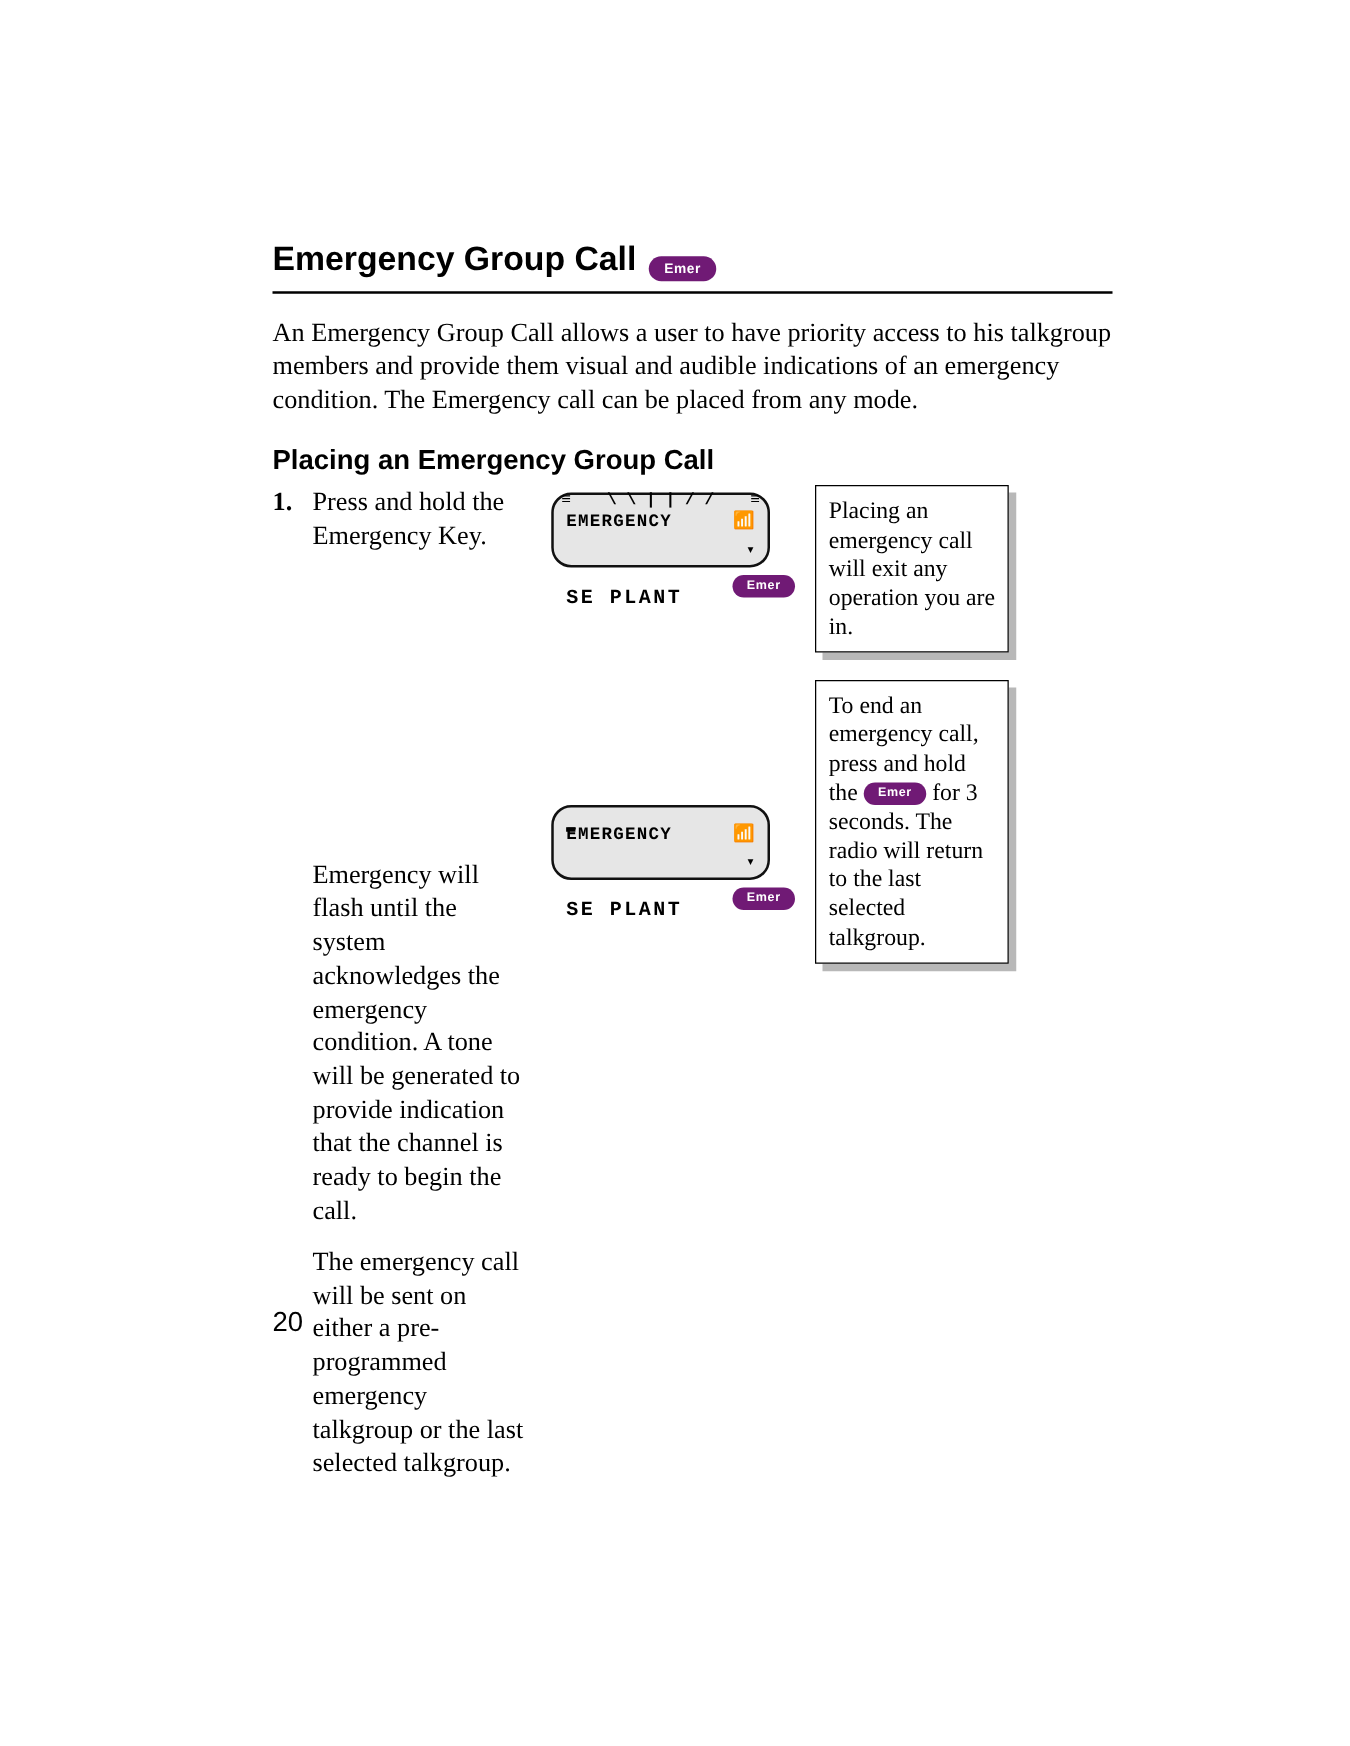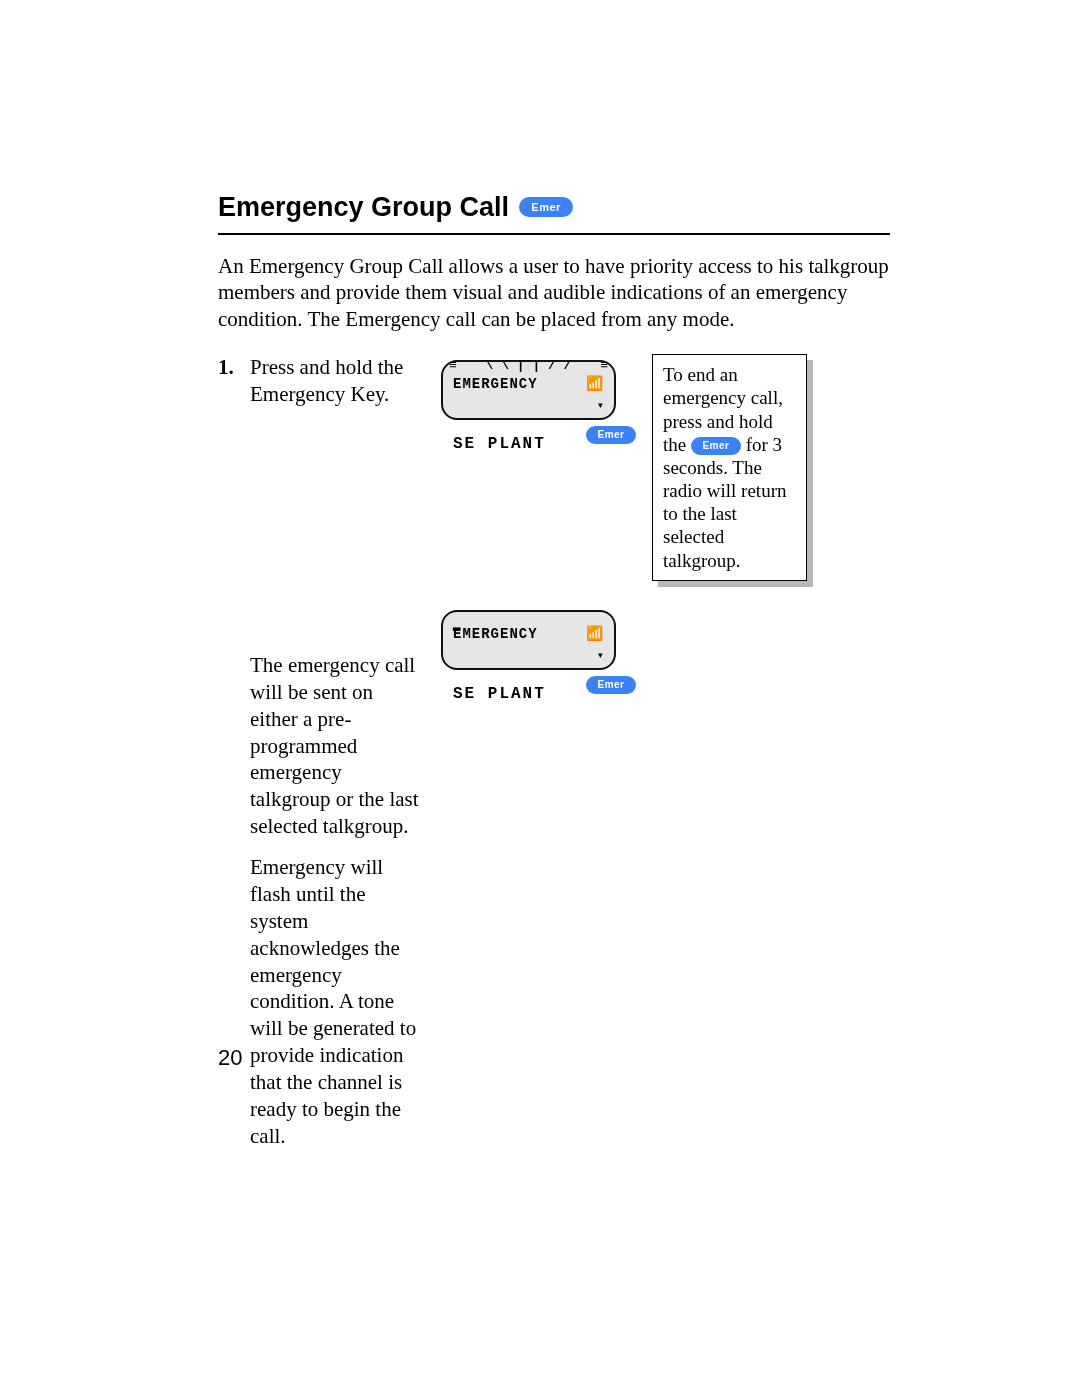--- a/index.html
+++ b/index.html
@@ -20,21 +20,21 @@
     font-size: 21px;
     line-height: 1.28;
   }
 
   
   .h1 {
     font-family: "Helvetica Neue", Helvetica, Arial, sans-serif;
     font-weight: 700;
     font-size: 27px;
     display: flex;
-    align-items: center;
+    align-items: flex-end;
     gap: 10px;
   }
   .rule {
     border: none;
     border-top: 2.5px solid #000;
     margin: 8px 0 18px 0;
   }
   .h2 {
     font-family: "Helvetica Neue", Helvetica, Arial, sans-serif;
     font-weight: 700;
@@ -156,21 +156,21 @@
 
   
   .emer-key {
     display: inline-flex;
     align-items: center;
     justify-content: center;
     min-width: 38px;
     height: 18px;
     padding: 0 6px;
     border-radius: 10px;
-    background: #3b82f6;
+    background: #701a75;
     color: #fff;
     font-family: "Helvetica Neue", Helvetica, Arial, sans-serif;
     font-size: 10px;
     font-weight: 700;
     letter-spacing: 0.5px;
   }
   .emer-key.lg { height: 20px; min-width: 42px; font-size: 11px; }
 
   .page-num {
     position: absolute;
@@ -190,33 +190,34 @@
   <div class="h1">
     <span>Emergency Group Call</span>
     <span class="emer-key lg">
       <span>Emer</span>
     </span>
   </div>
   <hr class="rule">
 
   <p class="intro">An Emergency Group Call allows a user to have priority access to his talkgroup members and provide them visual and audible indications of an emergency condition. The Emergency call can be placed from any mode.</p>
 
+  <div class="h2">Placing an Emergency Group Call</div>
 
   <div class="list">
     <div class="li">
       <div class="li-num">1.</div>
       <div class="li-body">
 
         <div class="cols">
 
           <div class="left-col">
             <p class="para">Press and hold the Emergency Key.</p>
             <div class="spacer-230"></div>
+            <p class="para">Emergency will flash until the system acknowledges the emergency condition.  A tone will be generated to provide indication that the channel is ready to begin the call.</p>
             <p class="para">The emergency call will be sent on either a pre-programmed emergency talkgroup or the last selected talkgroup.</p>
-            <p class="para">Emergency will flash until the system acknowledges the emergency condition.  A tone will be generated to provide indication that the channel is ready to begin the call.</p>
           </div>
 
           <div class="mid-col">
 
             <div class="screen-wrap" style="margin-top:6px;">
               <div class="screen">
                 <div class="flash-marks">
                   <span>≡</span>
                   <span>\ \ | | / /</span>
                   <span>≡</span>
@@ -247,20 +248,24 @@
                 <span class="emer-key">
                   <span>Emer</span>
                 </span>
               </div>
             </div>
 
           </div>
 
           <div class="right-col">
 
+            <div class="note-box">
+              <div class="note-shadow"></div>
+              <div class="note">Placing an emergency call will exit any operation you are in.</div>
+            </div>
 
             <div class="note-box">
               <div class="note-shadow"></div>
               <div class="note">
                 <span>To end an emergency call, press and hold the </span>
                 <span class="emer-key inline-icon">
                   <span>Emer</span>
                 </span>
                 <span> for 3 seconds. The radio will return to the last selected talkgroup.</span>
               </div>

